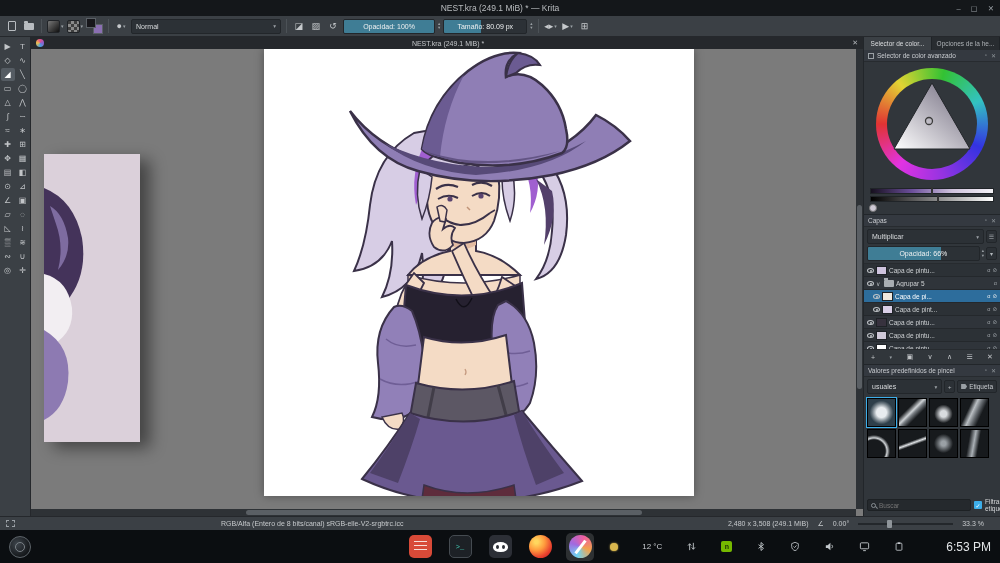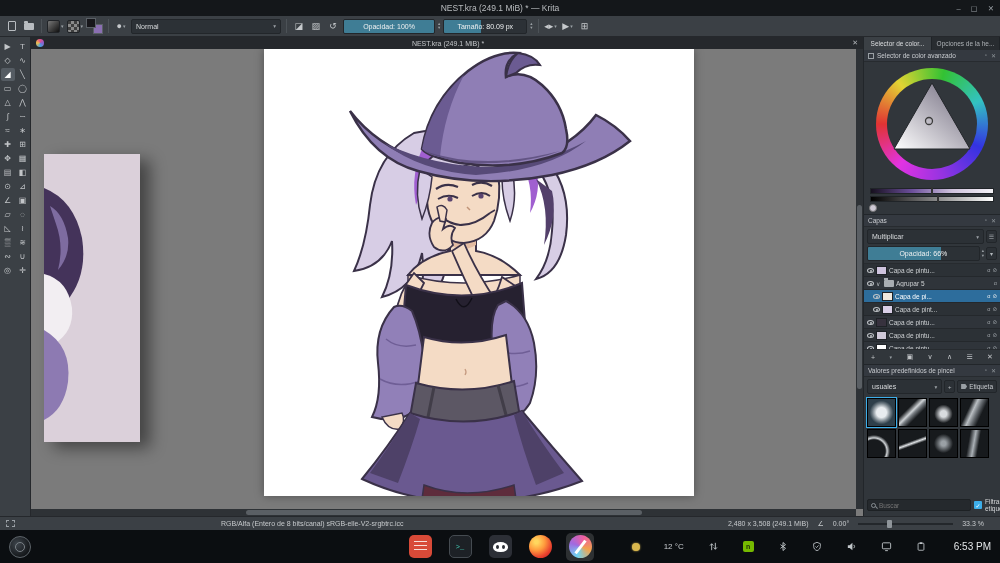--- a/index.html
+++ b/index.html
@@ -138,21 +138,21 @@
 .ico-disc{width:23px;height:23px;border-radius:5px;background:#2c2f36;display:flex;align-items:center;justify-content:center}
 .disc-face{width:15px;height:10px;background:#fff;border-radius:50% 50% 46% 46%;position:relative}
 .disc-face::before,.disc-face::after{content:"";position:absolute;top:3px;width:3px;height:4px;background:#2c2f36;border-radius:50%}
 .disc-face::before{left:3px}.disc-face::after{right:3px}
 .ico-ffx{width:23px;height:23px;border-radius:50%;background:radial-gradient(circle at 32% 30%,#ffd75e 8%,#ff9a3d 38%,#e8432e 68%,#b5121b)}
 .ico-krita{width:23px;height:23px;border-radius:50%;background:conic-gradient(from 200deg,#6fd3f2,#a06ae0,#ef5fa0,#f2a24c,#6fd3f2);position:relative;overflow:hidden}
 .ico-krita::after{content:"";position:absolute;left:10px;top:4px;width:3px;height:16px;background:#fff;transform:rotate(38deg)}
 .tray{margin-left:auto;display:flex;align-items:center;gap:24px;color:#c9ccd0;font-size:8px}
 .sun{width:8px;height:8px;border-radius:50%;background:#d9b74e;box-shadow:0 0 2px #d9b74e}
 .nv{width:11px;height:11px;border-radius:2px;background:#76b900;color:#1c2b06;font-size:7px;font-weight:bold;display:flex;align-items:center;justify-content:center}
-.time{font-size:10px;color:#e3e6e8;margin-left:4px}
+.time{font-size:12px;color:#e3e6e8;margin-left:18px}
 .tray svg{display:block}
 </style>
 </head>
 <body>
 
 <div class="app">
 
   <div class="titlebar">
     <span class="title">NEST.kra (249.1 MiB) * — Krita</span>
     <span class="winctl">

